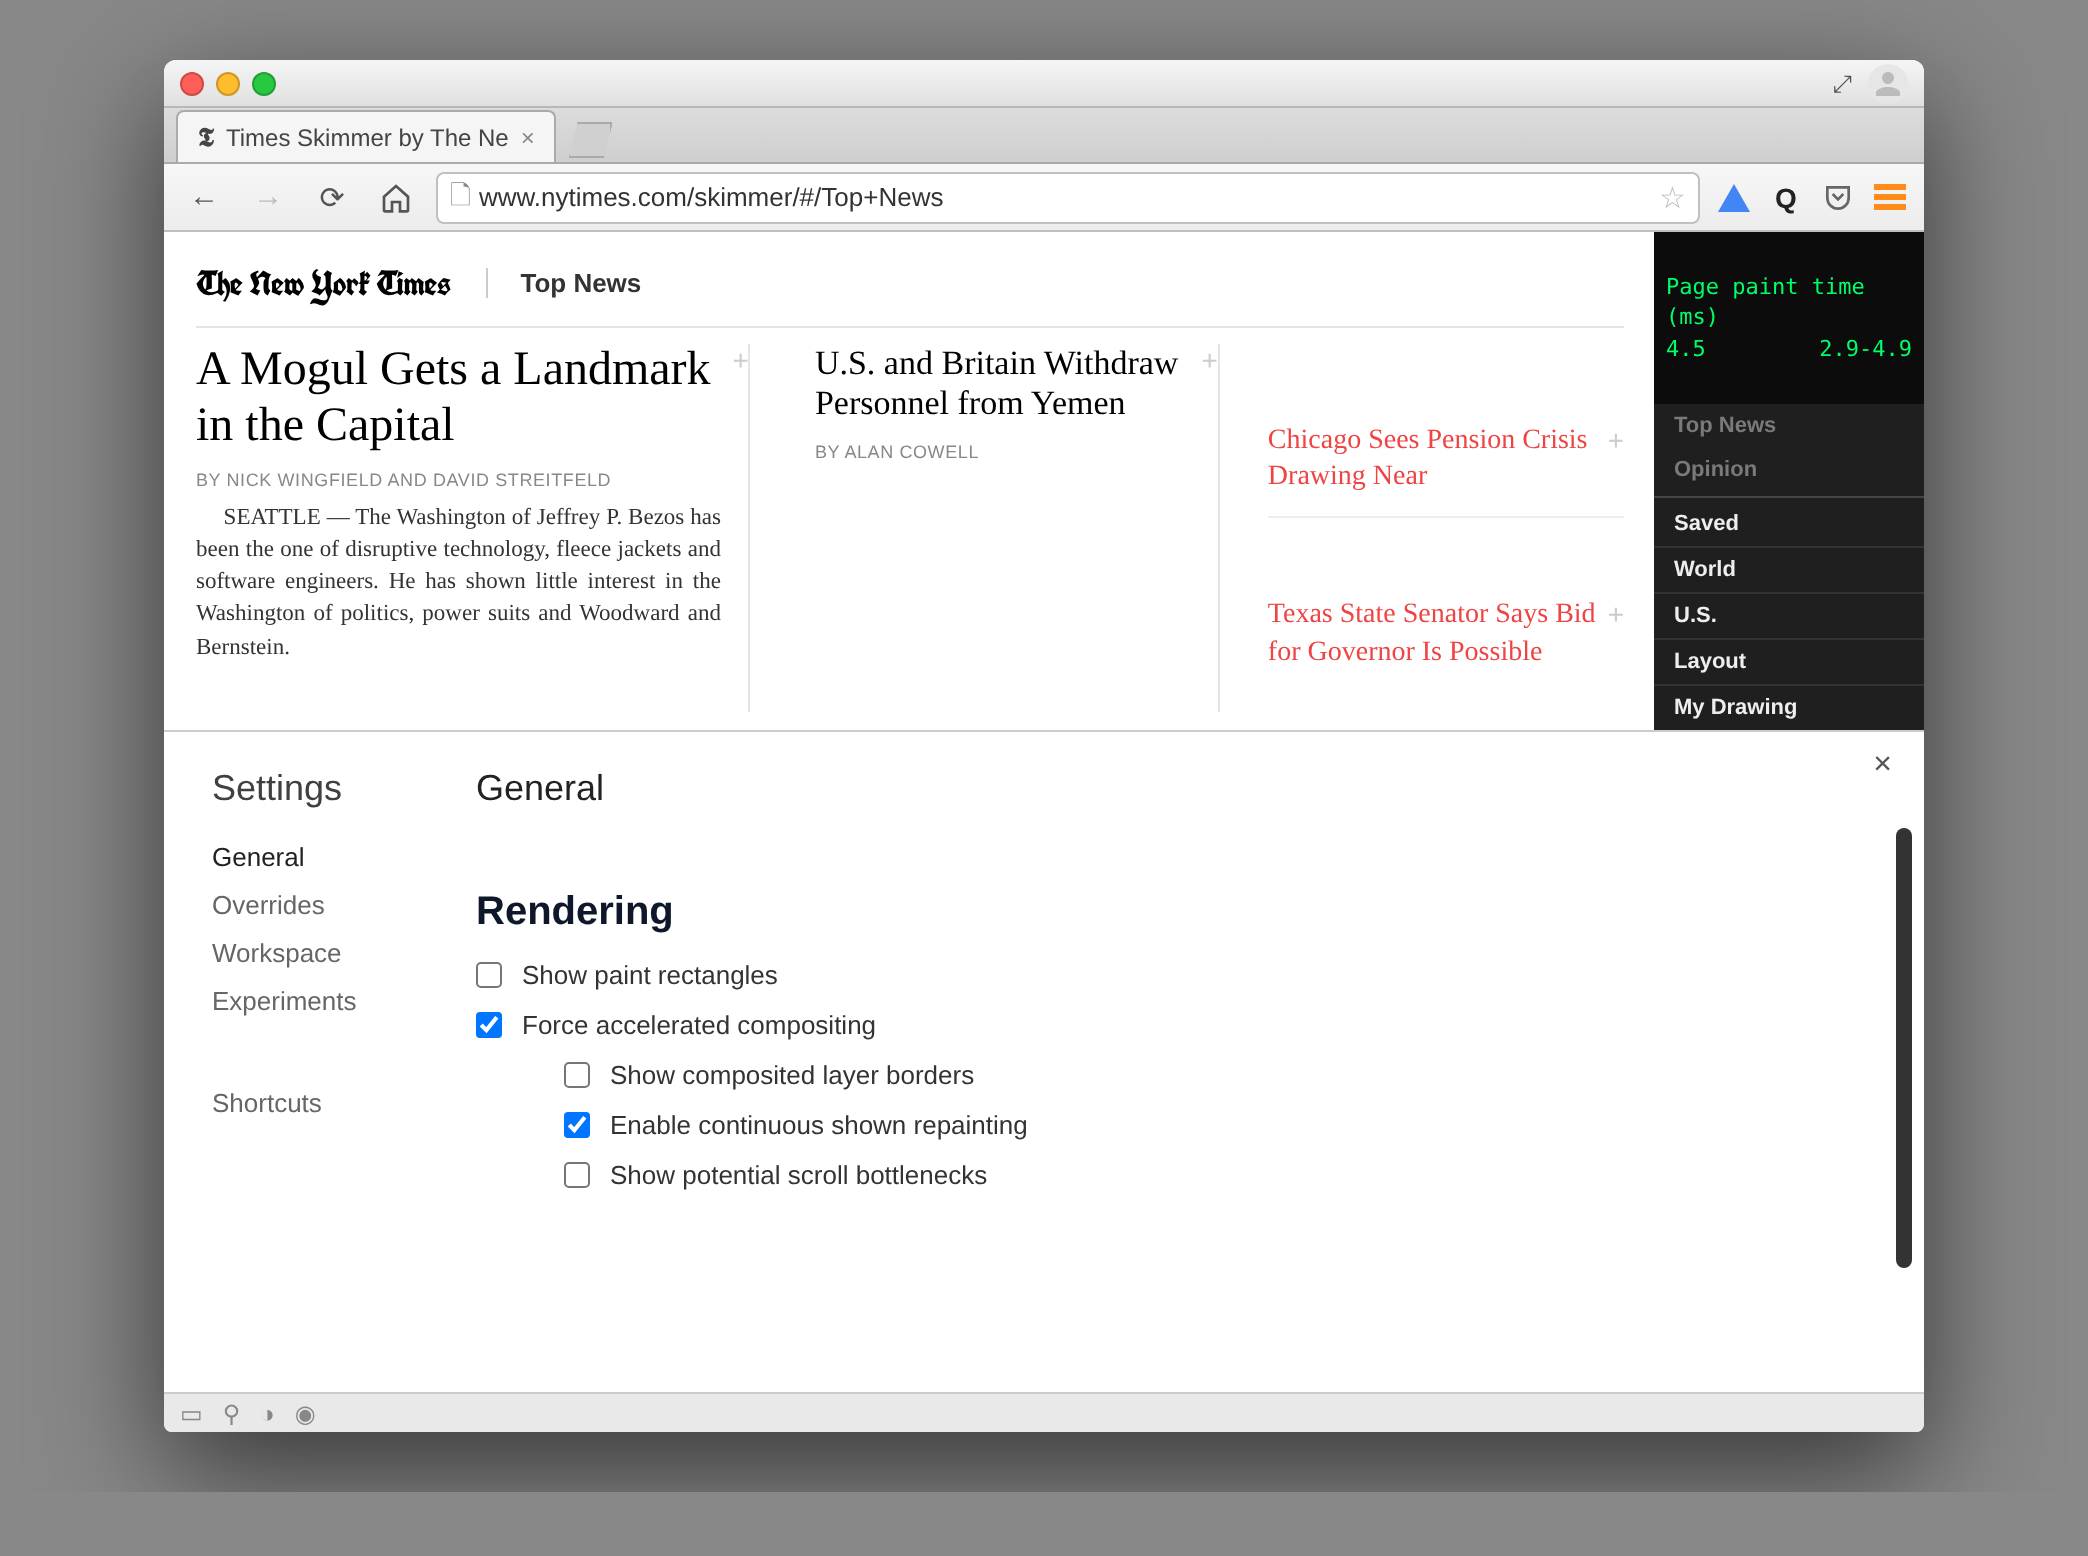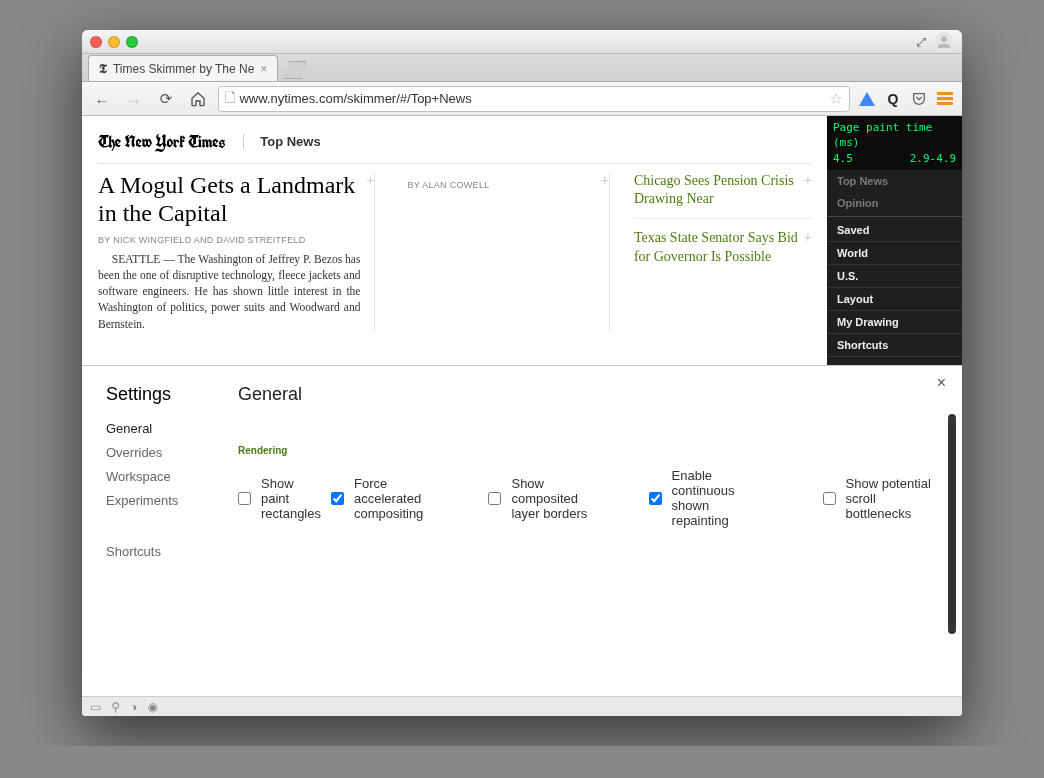--- a/index.html
+++ b/index.html
@@ -93,54 +93,54 @@
   .section-label{font-family:Arial,sans-serif; font-weight:bold; font-size:13px; color:#333; border-left:1px solid #ccc; padding-left:16px;}
   .grid{display:flex; gap:18px; border-top:1px solid #e5e5e5; padding-top:8px; }
   .col1{flex:1.4; border-right:1px solid #e5e5e5; padding-right:14px;}
   .col2{flex:1; border-right:1px solid #e5e5e5; padding:0 14px;}
   .col3{flex:0.95; padding-left:6px;}
   .headline{font-family:Georgia,"Times New Roman",serif; font-size:24px; font-weight:400; line-height:1.15;}
   .headline2{font-family:Georgia,"Times New Roman",serif; font-size:17px; font-weight:400; line-height:1.2;}
   .byline{font-family:Arial,sans-serif; font-size:9px; color:#888; margin:8px 0 6px; letter-spacing:0.3px;}
   .body{font-family:Georgia,serif; font-size:11.5px; line-height:1.4; color:#333; text-align:justify;}
   .indent{text-indent:1.2em;}
-  .mini-head{font-family:Georgia,serif; font-size:14px; line-height:1.3; color:#4d7c0f;}
+  .mini-head{font-family:Georgia,serif; font-size:14px; line-height:1.3; color:#ef4444;margin-top:40px;}
   .mini-block{border-bottom:1px solid #eee; padding-bottom:10px; margin-bottom:10px; position:relative;}
   .plus{position:absolute; top:0; right:0; color:#ccc; font-size:14px;}
   
   .sidepanel {
     position:absolute; top:0; right:0; width:135px; background:#1f1f1f;
     color:#ddd; font-size:11px; height:100%; font-family:Arial,sans-serif;
   }
   .paint-overlay {
     background:rgba(0,0,0,0.6); color:#00ff66; font-family:monospace;
-    font-size:11px; padding:4px 6px; line-height:1.4;
+    font-size:11px; padding:20px 6px; line-height:1.4;
   }
   .paint-row{display:flex; justify-content:space-between;gap:40px;}
   .sidepanel .ghost{color:#7a7a7a; padding:5px 10px; font-weight:bold;}
   .sidepanel .item{padding:5px 10px; font-weight:bold; border-bottom:1px solid #333; color:#eee;}
   .sidepanel .divider{height:1px;background:#444;margin:2px 0;}
   
   .devtools {
     background:#fff; height:330px; position:relative;
     display:flex; font-family:"Lucida Grande","Helvetica Neue",Arial,sans-serif;
   }
   .dt-close{position:absolute; top:8px; right:16px; color:#555; font-size:16px; cursor:pointer;}
   .dt-sidebar {
     width:140px; padding:18px 0 0 24px; font-size:13px; color:#555;
   }
-  .dt-title{font-size:18px; color:#000000; margin-bottom:16px;}
+  .dt-title{font-size:18px; color:#404040; margin-bottom:16px;}
   .dt-nav{list-style:none; display:flex; flex-direction:column; gap:9px;}
   .dt-nav li{cursor:pointer; color:#666;}
   .dt-nav li.active{color:#222;}
   .dt-nav .gap{height:18px;}
   .dt-main{flex:1; padding:18px 30px 0 16px; position:relative;}
   .dt-heading{font-size:18px; color:#222; margin-bottom:40px;}
-  .dt-section-title{font-size:10px; font-weight:bold; color:#4d7c0f; margin-bottom:12px;}
-  .dt-opts{list-style:none; font-size:13px; color:#333; display:flex; flex-direction:row; gap:10px;}
+  .dt-section-title{font-size:20px; font-weight:bold; color:#0f172a; margin-bottom:12px;}
+  .dt-opts{list-style:none; font-size:13px; color:#333; display:flex; flex-direction:column; gap:10px;}
   .dt-opts li{display:flex; align-items:center; gap:10px;}
   .dt-opts li.sub{padding-left:44px;}
   .dt-opts input[type=checkbox]{width:13px;height:13px;}
   .dt-thumb{position:absolute; right:6px; top:48px; width:8px; height:220px; background:#333; border-radius:4px;}
   
   .dockstrip{height:20px;background:#e9e9e9;border-top:1px solid #ccc; display:flex; align-items:center; padding:0 8px; gap:10px; color:#888; font-size:12px;}
 </style>
 </head>
 <body>
 
@@ -211,20 +211,21 @@
       </div>
       <div class="grid">
         <div class="col1" style="position:relative;">
           <span class="plus">+</span>
           <div class="headline">A Mogul Gets a Landmark in the Capital</div>
           <div class="byline">BY NICK WINGFIELD AND DAVID STREITFELD</div>
           <div class="body indent">SEATTLE — The Washington of Jeffrey P. Bezos has been the one of disruptive technology, fleece jackets and software engineers. He has shown little interest in the Washington of politics, power suits and Woodward and Bernstein.</div>
         </div>
         <div class="col2" style="position:relative;">
           <span class="plus">+</span>
+          <div class="headline2">U.S. and Britain Withdraw Personnel from Yemen</div>
           <div class="byline">BY ALAN COWELL</div>
         </div>
         <div class="col3">
           <div class="mini-block">
             <span class="plus">+</span>
             <div class="mini-head">Chicago Sees Pension Crisis Drawing Near</div>
           </div>
           <div class="mini-block" style="border:none;">
             <span class="plus">+</span>
             <div class="mini-head">Texas State Senator Says Bid for Governor Is Possible</div>

